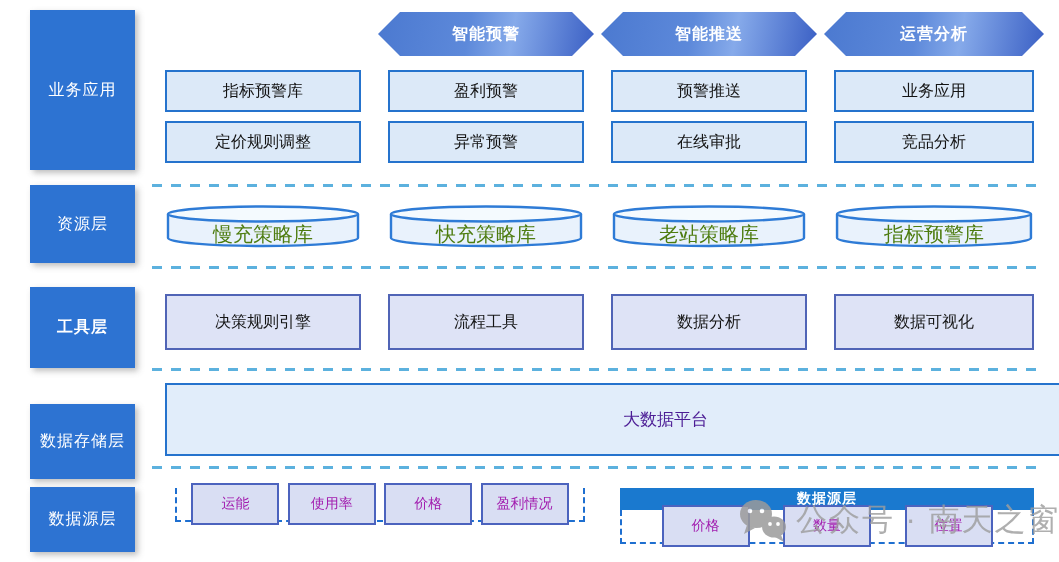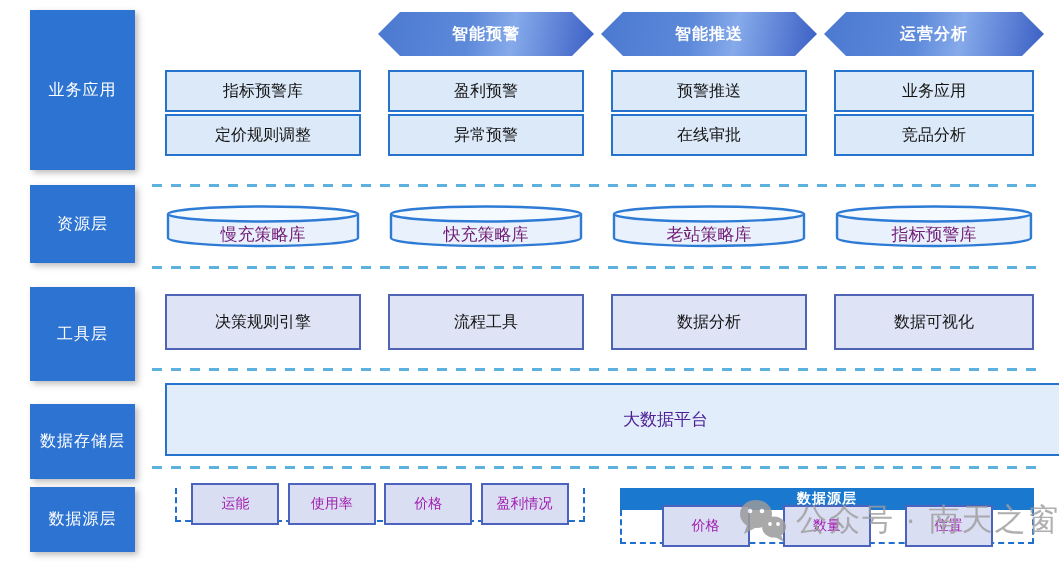--- a/index.html
+++ b/index.html
@@ -21,52 +21,52 @@
   html,body{margin:0;padding:0;background:#fff;}
   .page{position:relative;width:1059px;height:562px;background:#ffffff;overflow:hidden;
         font-family:"Liberation Sans",sans-serif;}
 
   
   .side-label{position:absolute;left:30px;width:105px;background:var(--sidebar-blue);
     color:#fff;display:flex;align-items:center;justify-content:center;font-size:16px;
     letter-spacing:1px;box-shadow:3px 3px 6px rgba(110,110,110,.45);}
   .sl1{top:10px;height:160px;}
   .sl2{top:185px;height:78px;}
-  .sl3{top:287px;height:94px;}
+  .sl3{top:287px;height:81px;font-weight:bold;}
   .sl4{top:404px;height:75px;}
   .sl5{top:487px;height:65px;}
 
   
   .arrow{position:absolute;top:12px;height:44px;color:#fff;font-weight:700;font-size:16px;
     display:flex;align-items:center;justify-content:center;letter-spacing:1px;
     background:linear-gradient(100deg,#4b79d0 0%,#5d89da 42%,#86aaea 62%,#3a5fc4 100%);
     clip-path:polygon(22px 0,calc(100% - 22px) 0,100% 50%,calc(100% - 22px) 100%,22px 100%,0 50%);}
   .a0{left:155px;width:216px;} .a1{left:378px;width:216px;}
   .a2{left:601px;width:216px;} .a3{left:824px;width:220px;}
 
   
   .app-box{position:absolute;height:42px;background:var(--box-fill);
     border:2px solid var(--box-border);box-sizing:border-box;
     display:flex;align-items:center;justify-content:center;
     font-family:"Liberation Serif",serif;font-size:16px;color:#141414;}
-  .r1{top:70px;} .r2{top:114px;}
+  .r1{top:70px;} .r2{top:121px;}
   .c0{left:165px;width:196px;} .c1{left:388px;width:196px;}
   .c2{left:611px;width:196px;} .c3{left:834px;width:200px;}
 
   
   .sep{position:absolute;left:152px;width:888px;height:3px;
     background:repeating-linear-gradient(90deg,var(--dash) 0 10px,transparent 10px 19px);}
   .s1{top:184px;} .s2{top:266px;} .s3{top:368px;} .s4{top:466px;}
 
   
   .cyl{position:absolute;top:204px;height:46px;}
   .cyl svg{position:absolute;inset:0;width:100%;height:100%;}
   .cyl .lbl{position:absolute;left:0;right:0;top:14px;bottom:0;display:flex;
     align-items:center;justify-content:center;font-family:Liberation Sans, sans-serif;
-    font-size:17px;color:#701a75;}
+    font-size:20px;color:#4d7c0f;}
 
   
   .tool-box{position:absolute;top:294px;height:56px;background:var(--tool-fill);
     border:2px solid var(--tool-border);box-sizing:border-box;
     display:flex;align-items:center;justify-content:center;
     font-family:"Liberation Serif",serif;font-size:16px;color:#141414;}
 
   
   .platform{position:absolute;left:165px;top:383px;width:1001px;height:73px;
     background:var(--platform-fill);border:2px solid var(--box-border);box-sizing:border-box;

